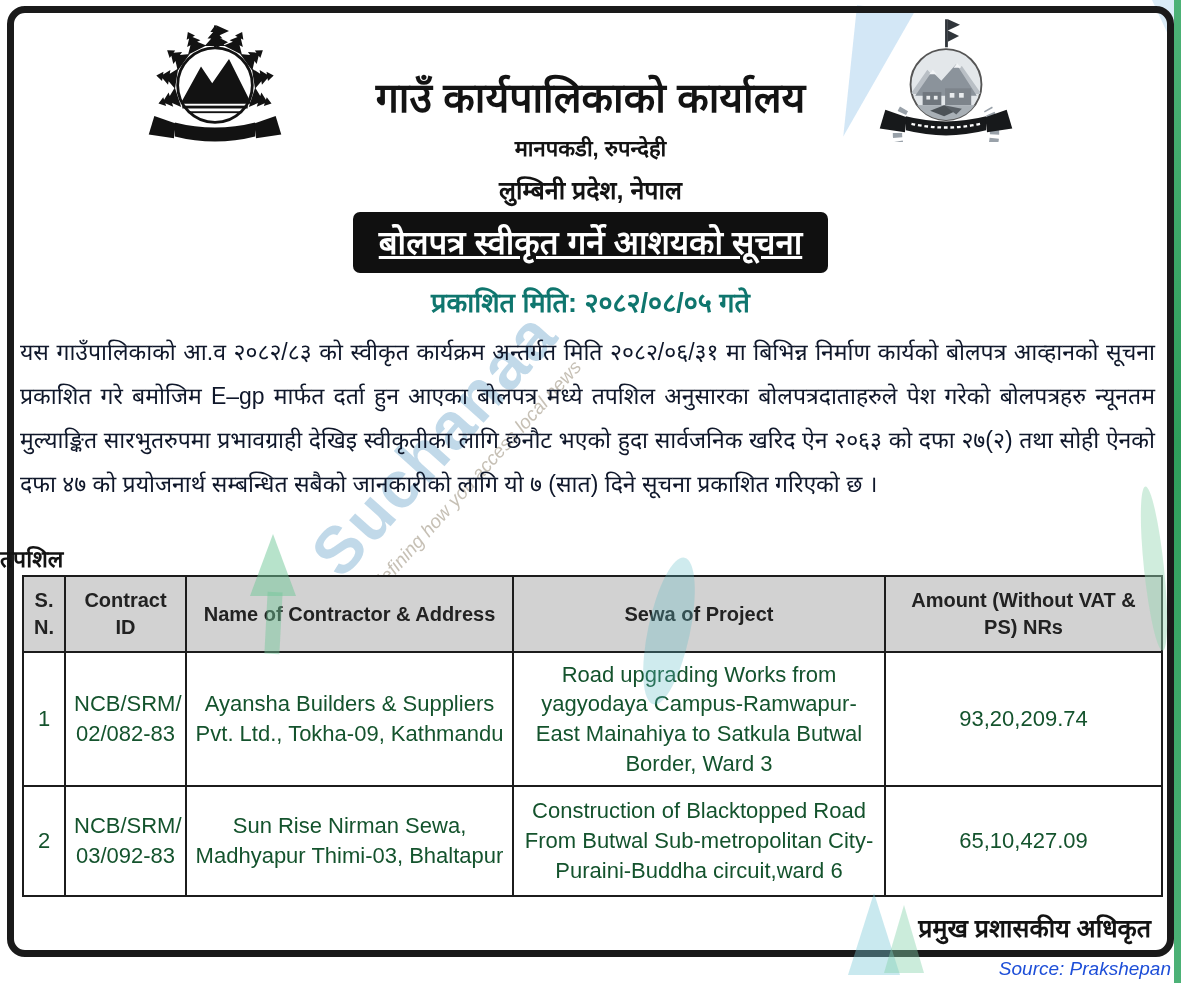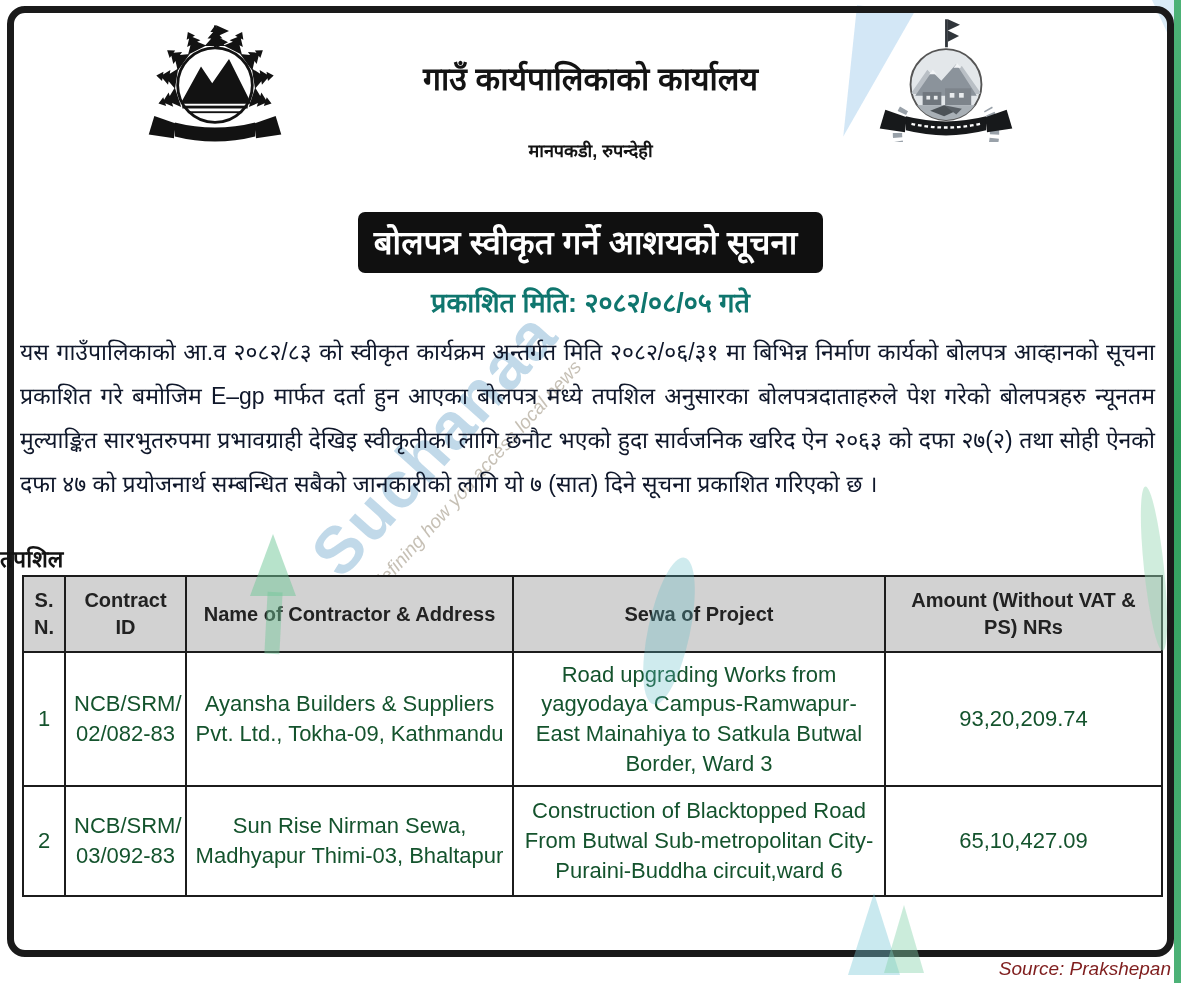--- a/index.html
+++ b/index.html
@@ -47,27 +47,27 @@
   .doc-border{
     position:absolute;left:7px;top:6px;width:1167px;height:951px;z-index:1;
     box-sizing:border-box;border:7px solid #1a1a1a;border-radius:18px;background:transparent;
   }
   
   .emblem{position:absolute;z-index:1;}
   .emblem-left{left:145px;top:24px;width:140px;height:126px;}
   .emblem-right{left:876px;top:16px;width:140px;height:126px;}
   .hline{position:absolute;left:0;right:0;text-align:center;z-index:1;font-weight:bold;color:#131313;}
   .h1{top:24px;font-size:31px;}
-  .h2{top:56px;font-size:32px;}
-  .h3{top:138px;font-size:18px;}
+  .h2{top:68px;font-size:41px;}
+  .h3{top:132px;font-size:22px;}
   .h4{top:172px;font-size:25px;}
   .banner-wrap{position:absolute;left:0;right:0;top:212px;text-align:center;z-index:1;}
   .banner{
     display:inline-block;background:#101010;color:#ffffff;font-weight:bold;
-    font-size:33px;padding:7px 26px 9px 16px;border-radius:7px;
+    font-size:33px;padding:7px 26px 9px 26px;border-radius:7px;text-decoration:underline;
   }
   .date-line{position:absolute;left:0;right:0;top:283px;text-align:center;
     font-size:27px;font-weight:bold;z-index:1;color:#0f766e;}
   .body-para{
     position:absolute;left:20px;right:26px;top:330px;z-index:1;
     font-size:23px;line-height:44px;text-align:justify;color:#0f172a;
   }
   .caption{position:absolute;left:0;right:0;top:542px;text-align:left;
     font-size:23px;font-weight:bold;z-index:1;color:#131313;}
   
@@ -76,21 +76,21 @@
   .tender th,.tender td{border:2px solid #1c1c1c;text-align:center;vertical-align:middle;
     padding:4px 8px;box-sizing:border-box;overflow:hidden;}
   .tender thead th{background:#d2d2d2;font-size:20px;font-weight:bold;color:#222;height:76px;line-height:1.35;}
   .tender tbody td{font-size:22px;color:#14532d;line-height:1.35;background:transparent;}
   .tender tr.r1{height:134px;}
   .tender tr.r2{height:110px;}
   .c-sn{width:42px;}.c-cid{width:121px;}.c-con{width:327px;}.c-proj{width:372px;}.c-amt{width:277px;}
   .amt{font-size:23px;}
   
   .signature{position:absolute;right:30px;top:910px;font-size:25px;font-weight:bold;z-index:1;color:#131313;}
-  .source-line{position:absolute;right:10px;top:958px;font-size:19px;font-style:italic;z-index:1;color:#7f1d1d;}
+  .source-line{position:absolute;right:10px;top:958px;font-size:19px;font-style:italic;z-index:1;color:#1d4ed8;}
 </style>
 </head>
 <body>
 
 <div class="page">
 
   <div class="wm-brand">Suchanaa</div>
   <div class="wm-tagline">Redefining how you access local news</div>
   <div class="decor d-blue-wedge"></div>
   <div class="decor d-blue-corner"></div>
@@ -174,20 +174,21 @@
       </g>
       <path d="M32,106 Q75,117 118,106 L118,121 Q75,132 32,121 Z" fill="#17191b"></path>
       <path d="M33,107 L10,99 L4,119 L31,123 Z" fill="#17191b"></path>
       <path d="M117,107 L140,99 L146,119 L119,123 Z" fill="#17191b"></path>
       <path d="M38,114 Q75,122 112,114" fill="none" stroke="#ffffff" stroke-width="2.5" stroke-dasharray="4 3"></path>
     </svg>
   </div>
 
   <div class="hline h2">गाउँ कार्यपालिकाको कार्यालय</div>
   <div class="hline h3">मानपकडी, रुपन्देही</div>
+  <div class="hline h4">लुम्बिनी प्रदेश, नेपाल</div>
 
   <div class="banner-wrap">
     <span class="banner">बोलपत्र स्वीकृत गर्ने आशयको सूचना</span>
   </div>
 
   <div class="date-line">प्रकाशित मिति: २०८२/०८/०५ गते</div>
 
   <div class="body-para">यस गाउँपालिकाको आ.व २०८२/८३ को स्वीकृत कार्यक्रम अन्तर्गत मिति २०८२/०६/३१ मा बिभिन्न निर्माण कार्यको बोलपत्र आव्हानको सूचना प्रकाशित गरे बमोजिम E–gp मार्फत दर्ता हुन आएका बोलपत्र मध्ये तपशिल अनुसारका बोलपत्रदाताहरुले पेश गरेको बोलपत्रहरु न्यूनतम मुल्याङ्कित सारभुतरुपमा प्रभावग्राही देखिइ स्वीकृतीका लागि छनौट भएको हुदा सार्वजनिक खरिद ऐन २०६३ को दफा २७(२) तथा सोही ऐनको दफा ४७ को प्रयोजनार्थ सम्बन्धित सबैको जानकारीको लागि यो ७ (सात) दिने सूचना प्रकाशित गरिएको छ ।</div>
 
   <div class="caption">तपशिल</div>
@@ -222,16 +223,17 @@
           <td>2</td>
           <td>NCB/SRM/ 03/092-83</td>
           <td>Sun Rise Nirman Sewa, Madhyapur Thimi-03, Bhaltapur</td>
           <td>Construction of Blacktopped Road From Butwal Sub-metropolitan City-Puraini-Buddha circuit,ward 6</td>
           <td class="amt">65,10,427.09</td>
         </tr>
       </tbody>
     </table>
   </div>
 
+  <div class="signature">प्रमुख प्रशासकीय अधिकृत</div>
 
   <div class="source-line">Source: Prakshepan</div>
 
 </div>
 
 </body></html>

